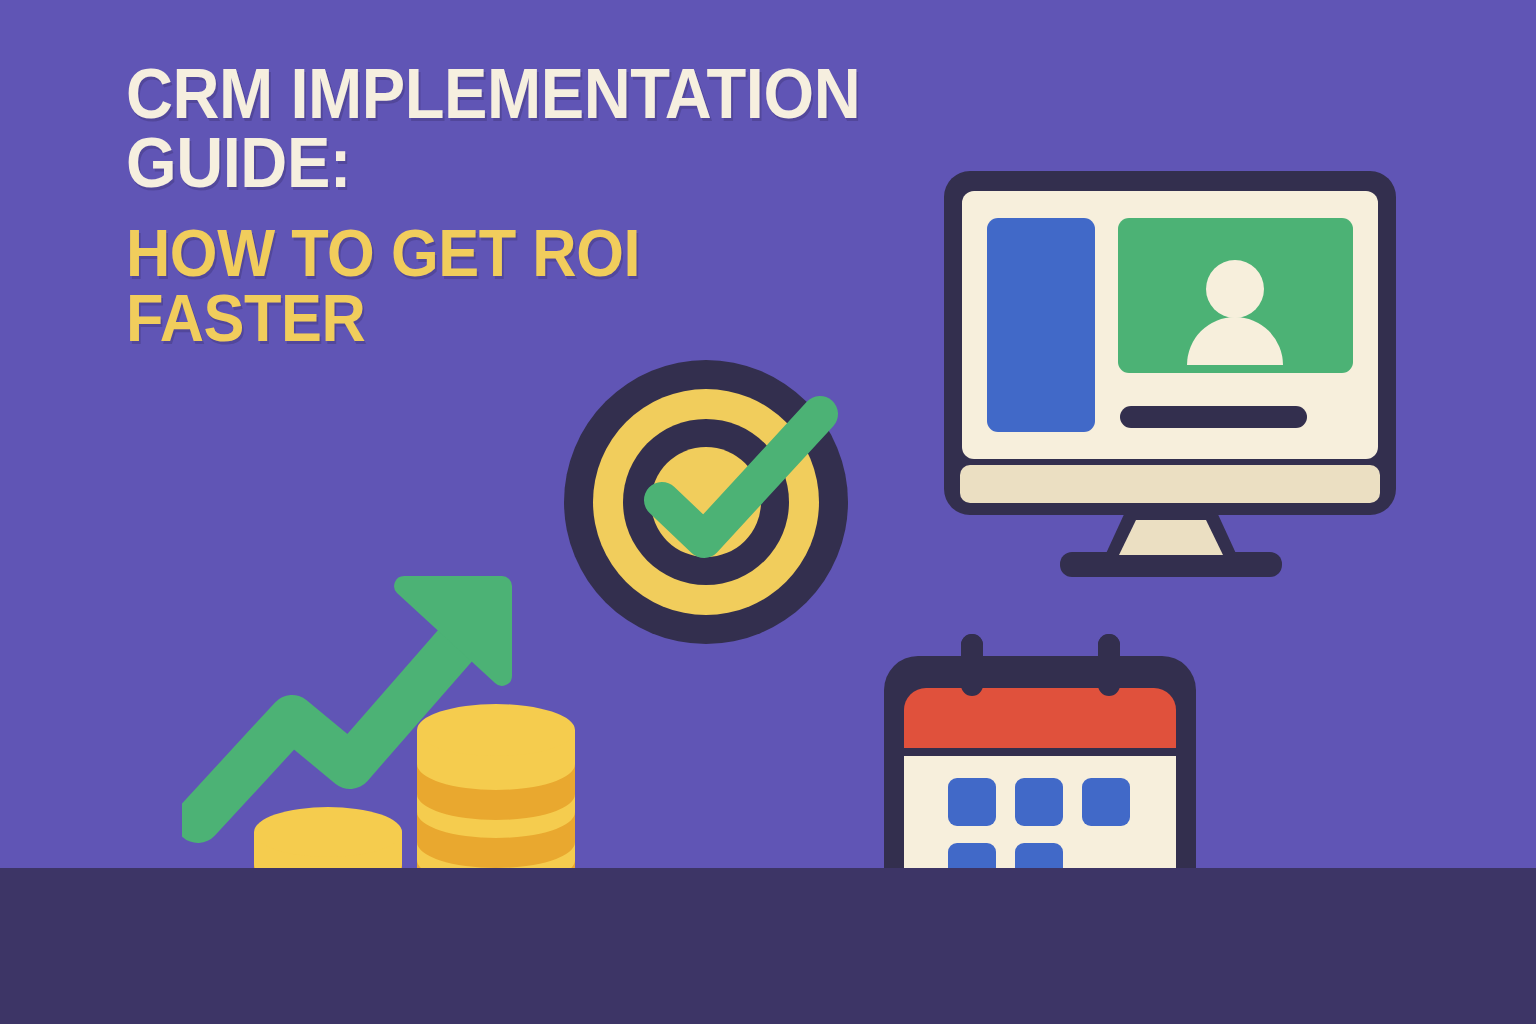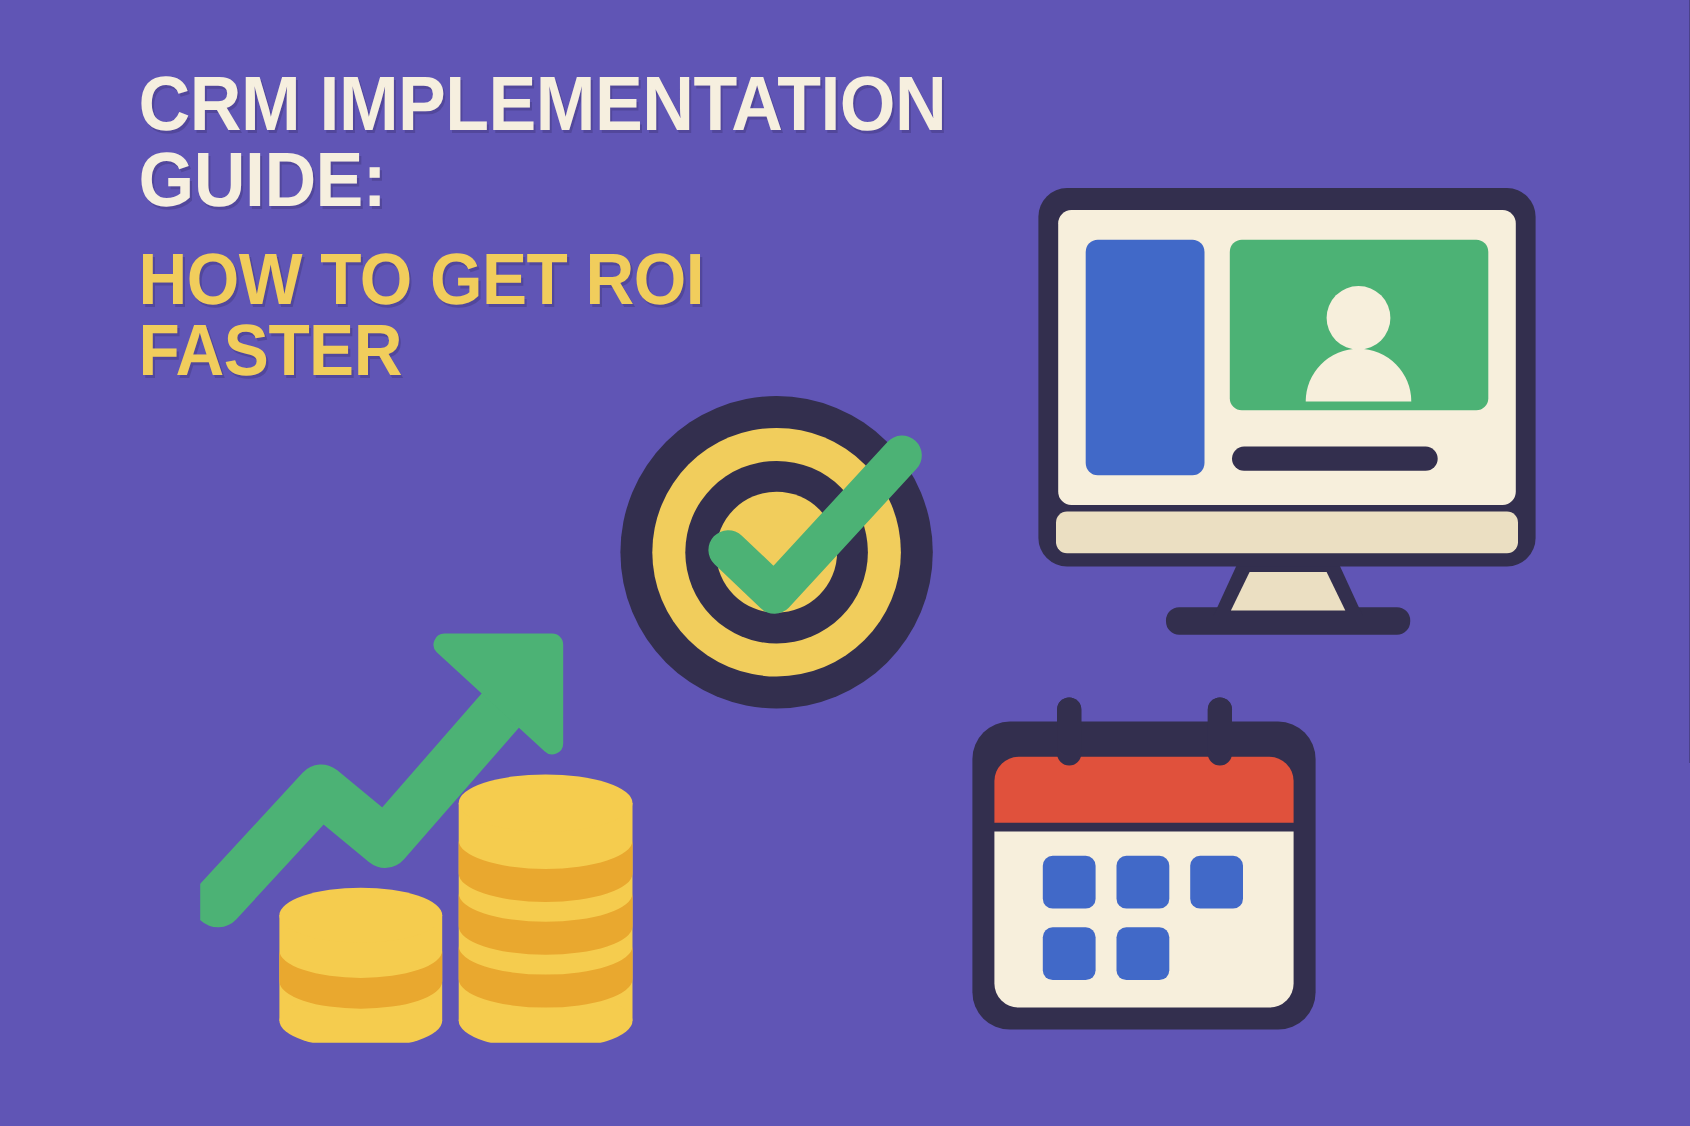--- a/index.html
+++ b/index.html
@@ -3,21 +3,21 @@
 <meta charset="utf-8">
 <style>
   html, body {
     margin: 0;
     padding: 0;
     background: #3d3566;
   }
   #canvas {
     position: relative;
     width: 1536px;
-    height: 1024px;
+    height: 868px;
     overflow: hidden;
     background: #6055B5;
     font-family: "Liberation Sans", sans-serif;
   }
   
   #title-block {
     position: absolute;
     left: 126px;
     top: 60px;
     width: 920px;

